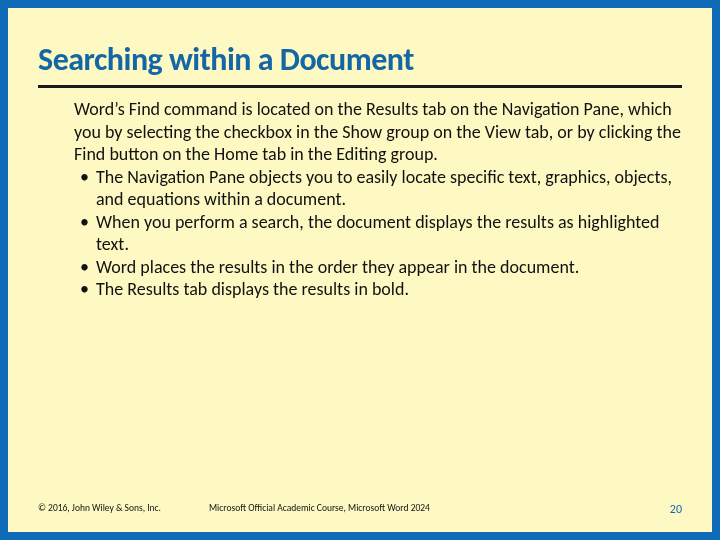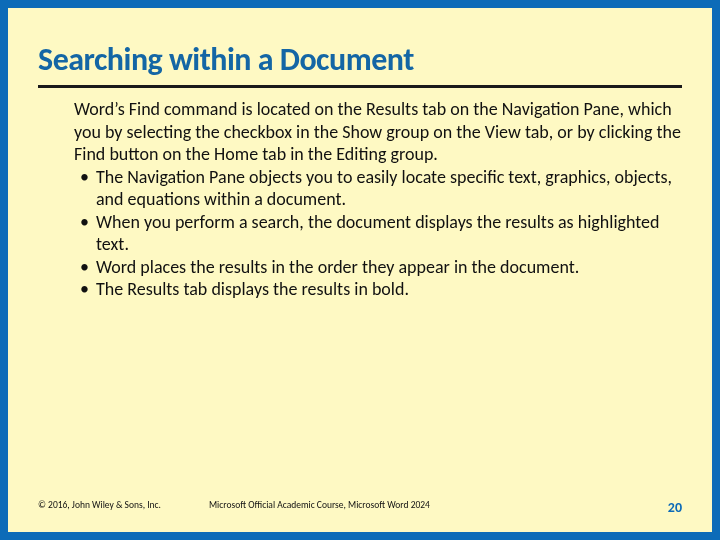--- a/index.html
+++ b/index.html
@@ -61,21 +61,21 @@
   .footer {
     display: flex;
     align-items: flex-start;
     font-size: 9.5px;
     color: #111;
     padding-top: 28px;
     padding-bottom: 6px;
   }
   .footer .copyright { flex: 0 0 auto; margin-right: 48px; }
   .footer .course { flex: 1 1 auto; }
-  .footer .pagenum { flex: 0 0 auto; color: #0d6bb8; font-size: 14px; font-weight: bold; }
+  .footer .pagenum { flex: 0 0 auto; color: #0d6bb8; font-size: 12px; }
 </style>
 </head>
 <body>
 
 <div class="slide">
 
   <div class="title">Searching within a Document</div>
 
   <div class="body">
     <div class="intro">Word’s Find command is located on the Results tab on the Navigation Pane, which you by selecting the checkbox in the Show group on the View tab, or by clicking the Find button on the Home tab in the Editing group.</div>

